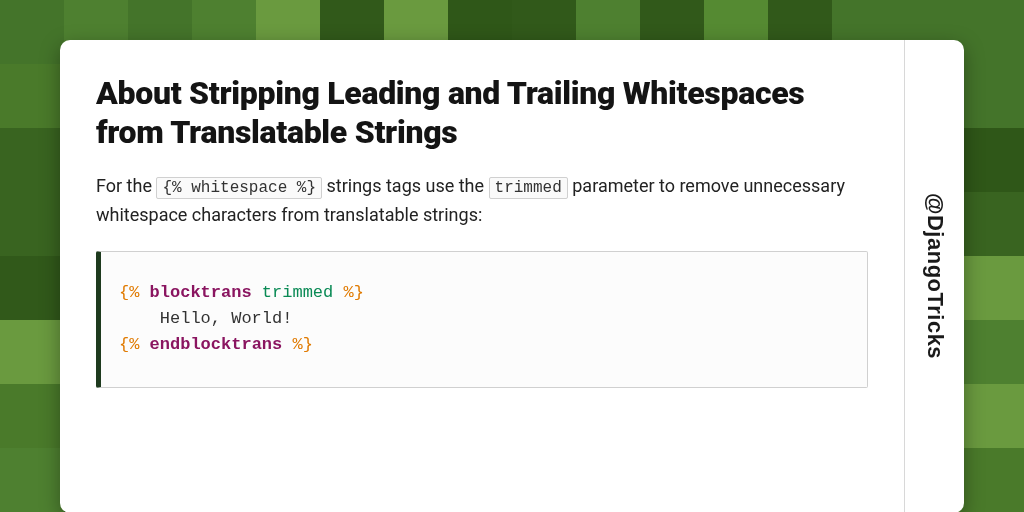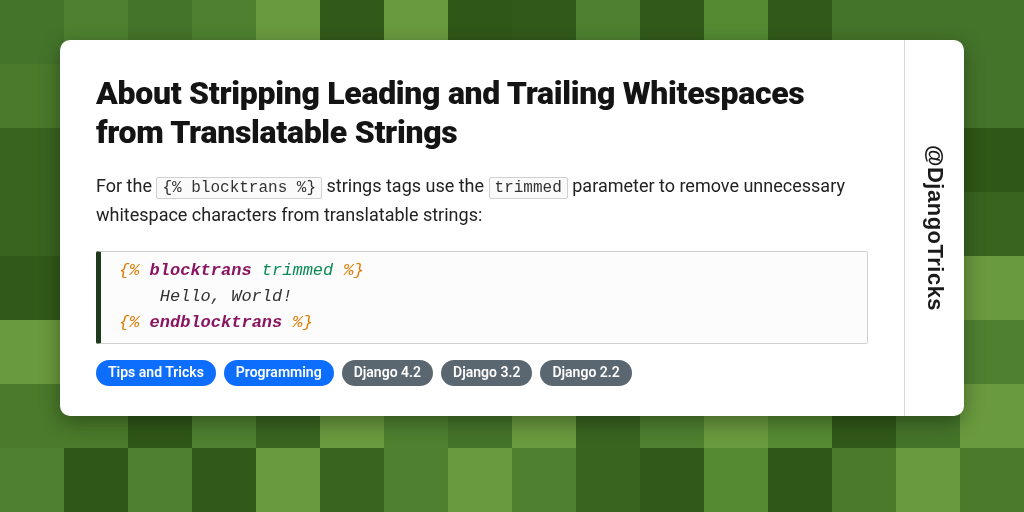--- a/index.html
+++ b/index.html
@@ -11,21 +11,21 @@
   .bg {
     position: absolute; inset: 0;
     display: grid;
     grid-template-columns: repeat(16, 1fr);
     grid-template-rows: repeat(8, 1fr);
   }
   .bg div { width: 100%; height: 100%; }
   .card {
     position: absolute;
     left: 60px; top: 40px;
-    width: 904px; height: 376px;
+    width: 904px; height: 473px;
     background: #fff;
     border-radius: 10px;
     box-shadow: 0 6px 20px rgba(0,0,0,0.35);
     display: flex;
   }
   .main {
     flex: 1;
     padding: 34px 36px 30px 36px;
     display: flex;
     flex-direction: column;
@@ -66,27 +66,26 @@
     background: #fafafa;
     padding: 1px 5px;
     border-radius: 2px;
     color: #333;
   }
   .codeblock {
     border: 1px solid #d0d0d0;
     border-left: 5px solid #1e3a1e;
     border-radius: 2px;
     background: #fcfcfc;
-    padding: 6px 18px;
+    padding: 28px 18px;
     font-family: "SFMono-Regular", Consolas, "Liberation Mono", Menlo, monospace;
     font-size: 17px;
     line-height: 1.55;
     white-space: pre;
     color: #333;
-    font-style: italic;
   }
   .codeblock .tag   { color: #e07a00; }
   .codeblock .kw    { color: #8a1560; font-weight: 600; }
   .codeblock .param { color: #0a8a55; }
   .tags {
     margin-top: auto;
     display: flex;
     gap: 8px;
     flex-wrap: wrap;
   }
@@ -235,32 +234,25 @@
     <div style="background: rgb(106, 154, 63);"></div>
     <div style="background: rgb(74, 122, 42);"></div>
   </div>
 
 <div class="card">
   <div class="main">
 
     <h1>About Stripping Leading and Trailing Whitespaces from Translatable Strings</h1>
 
     <p class="desc">
-      <span>For the </span><code class="inline">{% blocktrans %}</code><span> strings tags use the </span><code class="inline">trimmed</code><span> parameter to remove unnecessary whitespace characters from translatable strings:</span>
+      <span>For the </span><code class="inline">{% whitespace %}</code><span> strings tags use the </span><code class="inline">trimmed</code><span> parameter to remove unnecessary whitespace characters from translatable strings:</span>
     </p>
 
     <div class="codeblock"><span class="tag">{%</span> <span class="kw">blocktrans</span> <span class="param">trimmed</span> <span class="tag">%}</span>
 <span>    Hello, World!</span>
 <span class="tag">{%</span> <span class="kw">endblocktrans</span> <span class="tag">%}</span></div>
 
-    <div class="tags" id="tags">
-        <span class="pill primary">Tips and Tricks</span>
-        <span class="pill primary">Programming</span>
-        <span class="pill secondary">Django 4.2</span>
-        <span class="pill secondary">Django 3.2</span>
-        <span class="pill secondary">Django 2.2</span>
-      </div>
 
   </div>
   <div class="side">
     <div class="handle">@DjangoTricks</div>
   </div>
 </div>
 
 </body></html>

